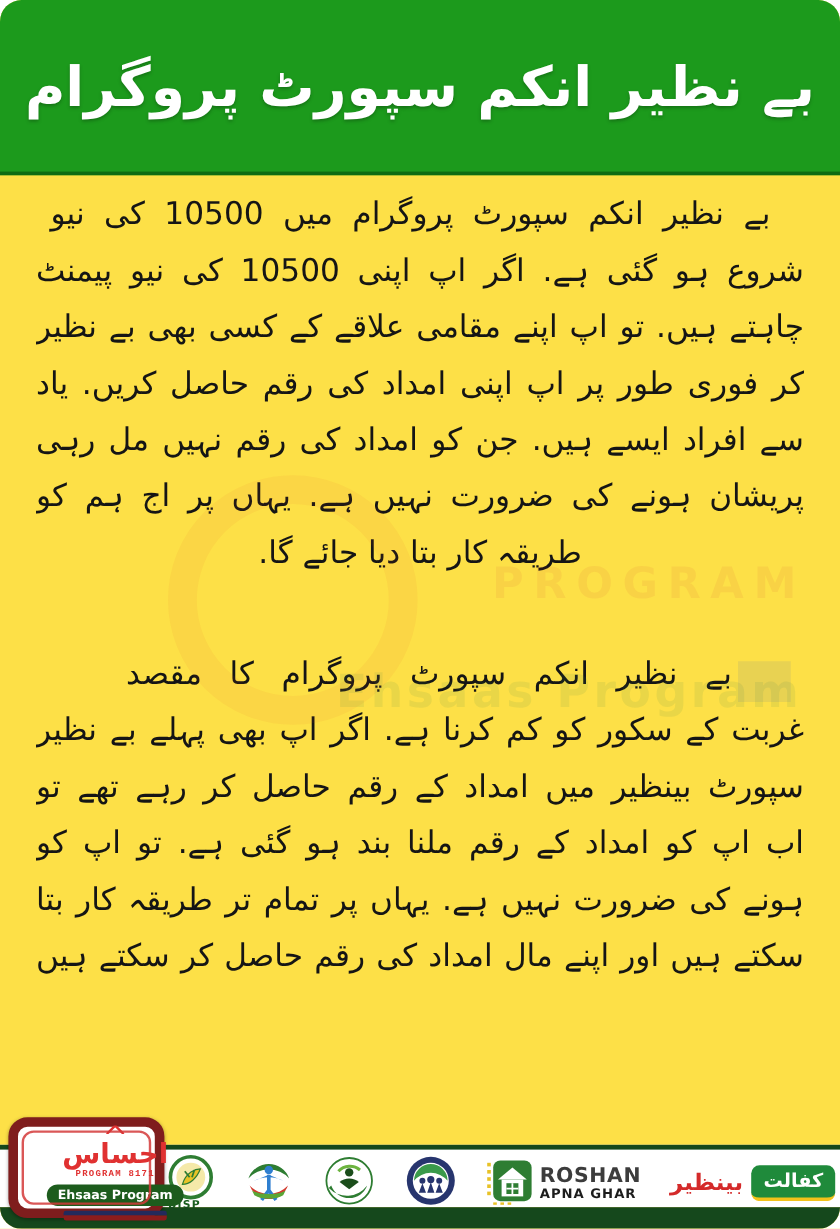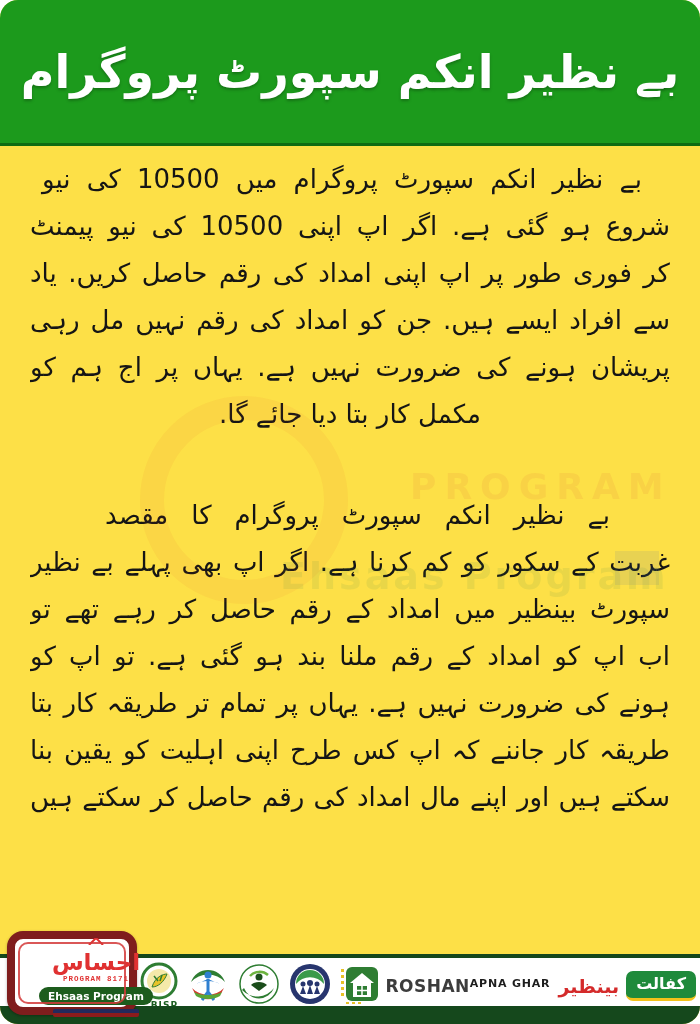--- a/index.html
+++ b/index.html
@@ -68,24 +68,24 @@
     background:#ffffff;border-top:4px solid #15481c;box-sizing:border-box;
   }
   .strip-row{
     position:absolute;left:140px;top:4px;right:4px;height:48px;
     display:flex;align-items:center;justify-content:space-between;
   }
   .bottom-bar{
     position:absolute;left:0;bottom:0;width:700px;height:18px;
     background:#15481c;
   }
-  .logo{display:flex;flex-direction:column;align-items:flex-end;line-height:1;}
+  .logo{display:flex;flex-direction:column;align-items:flex-start;line-height:1;}
   .logo-caption{font-size:9px;font-weight:bold;color:#1b5e20;margin-top:-2px;letter-spacing:1px;}
   .roshan{display:flex;align-items:center;gap:5px;}
-  .roshan-text{display:flex;flex-direction:row;line-height:1;}
+  .roshan-text{display:flex;flex-direction:column;line-height:1;}
   .roshan-l1{font-size:17px;font-weight:bold;color:#3c3c3c;letter-spacing:.5px;}
   .roshan-l2{font-size:11px;font-weight:bold;color:#1d1d1d;letter-spacing:.8px;}
   .badge-row{display:flex;align-items:center;gap:7px;}
   .badge-yellow{
     background:#f2c21a;color:#cf2222;font-weight:bold;font-size:16px;
     padding:4px 9px;border-radius:7px;direction:rtl;white-space:nowrap;
   }
   .badge-green{
     background:#1f8a3b;color:#ffffff;font-weight:bold;font-size:16px;
     padding:3px 10px 5px;border-radius:7px;direction:rtl;white-space:nowrap;
@@ -132,33 +132,33 @@
   <div class="article">
 
     <div class="wm wm-ring"></div>
     <div class="wm wm-program">PROGRAM</div>
     <div class="wm wm-ehsaas">Ehsaas Program</div>
     <div class="wm wm-block"></div>
 
     <div class="p1">
       <div class="t-line indent-sm">بے نظیر انکم سپورٹ پروگرام میں 10500 کی نیو پیمنٹ ملنے</div>
       <div class="t-line">شروع ہو گئی ہے. اگر اپ اپنی 10500 کی نیو پیمنٹ حاصل کرنا</div>
+      <div class="t-line">چاہتے ہیں. تو اپ اپنے مقامی علاقے کے کسی بھی بے نظیر</div>
       <div class="t-line">کر فوری طور پر اپ اپنی امداد کی رقم حاصل کریں. یاد رہیں بہت</div>
       <div class="t-line">سے افراد ایسے ہیں. جن کو امداد کی رقم نہیں مل رہی تھی. ان کو</div>
       <div class="t-line">پریشان ہونے کی ضرورت نہیں ہے. یہاں پر اج ہم کو مکمل</div>
-      <div class="t-line t-center">مکمل کار بتا دیا جائے گا.</div>
+      <div class="t-line t-center">طریقہ کار بتا دیا جائے گا.</div>
     </div>
 
     <div class="p2">
       <div class="t-line indent-lg">بے نظیر انکم سپورٹ پروگرام کا مقصد پاکستان میں</div>
       <div class="t-line">غربت کے سکور کو کم کرنا ہے. اگر اپ بھی پہلے بے نظیر انگل</div>
       <div class="t-line">سپورٹ بینظیر میں امداد کے رقم حاصل کر رہے تھے تو</div>
       <div class="t-line">اب اپ کو امداد کے رقم ملنا بند ہو گئی ہے. تو اپ کو پریشان</div>
       <div class="t-line">ہونے کی ضرورت نہیں ہے. یہاں پر تمام تر طریقہ کار بتا دیا</div>
-      <div class="t-line">طریقہ کار جاننے کہ اپ کس طرح اپنی اہلیت کو یقین بنا</div>
       <div class="t-line">سکتے ہیں اور اپنے مال امداد کی رقم حاصل کر سکتے ہیں</div>
     </div>
   </div>
 
   <div class="ehsaas-badge">
     <div class="ehsaas-inner"></div>
     <span class="icon">
       <svg width="16" height="7" viewBox="0 0 16 7">
           <path d="M1 7 L8 0 L15 7" fill="none" stroke="#e03131" stroke-width="2"></path>
         </svg>

